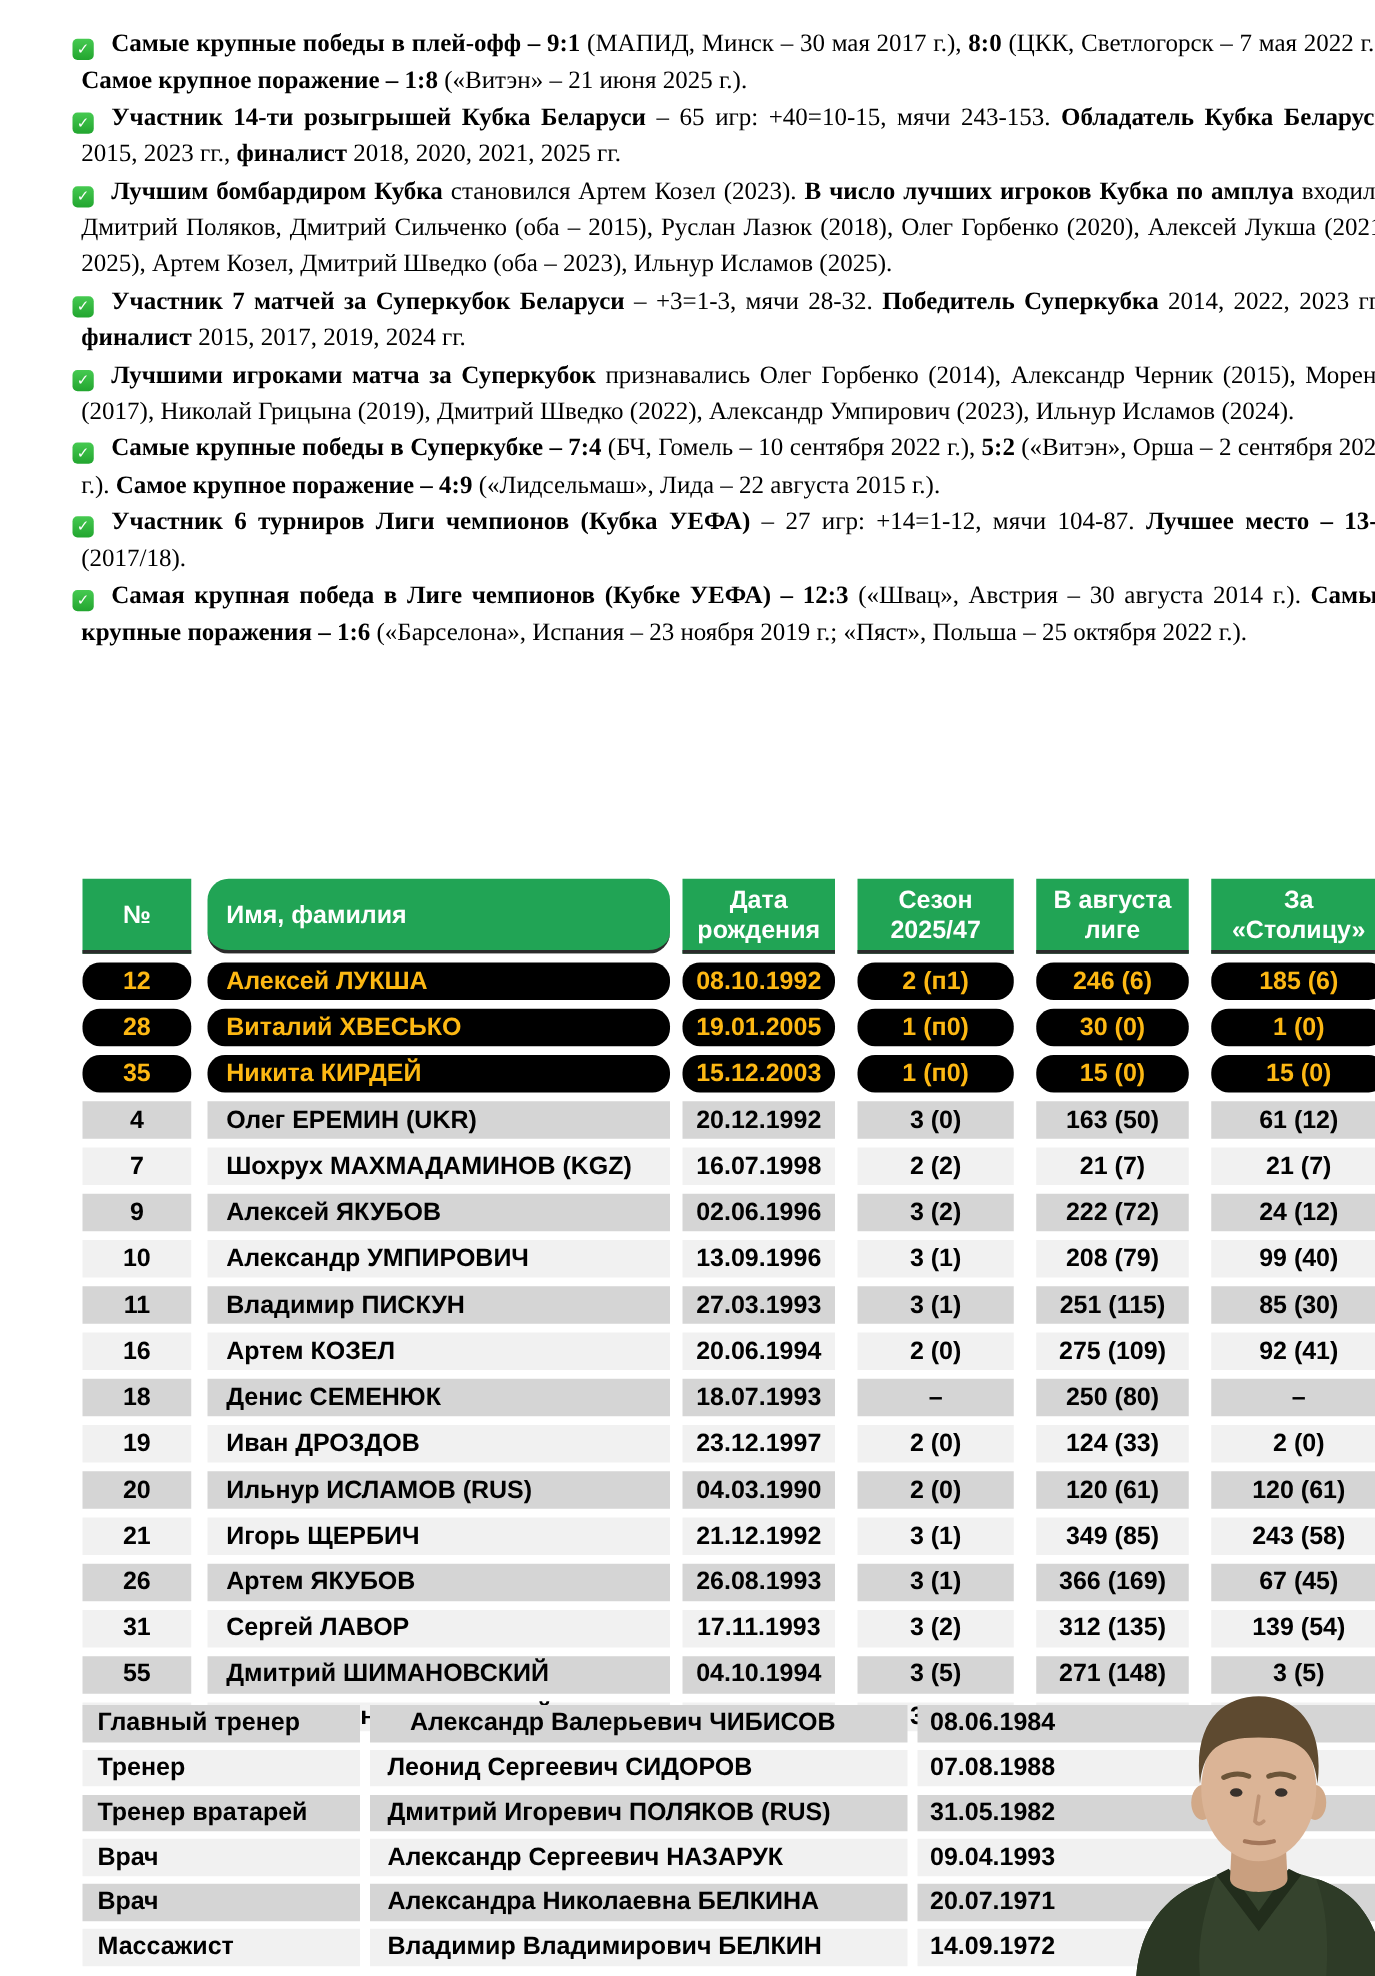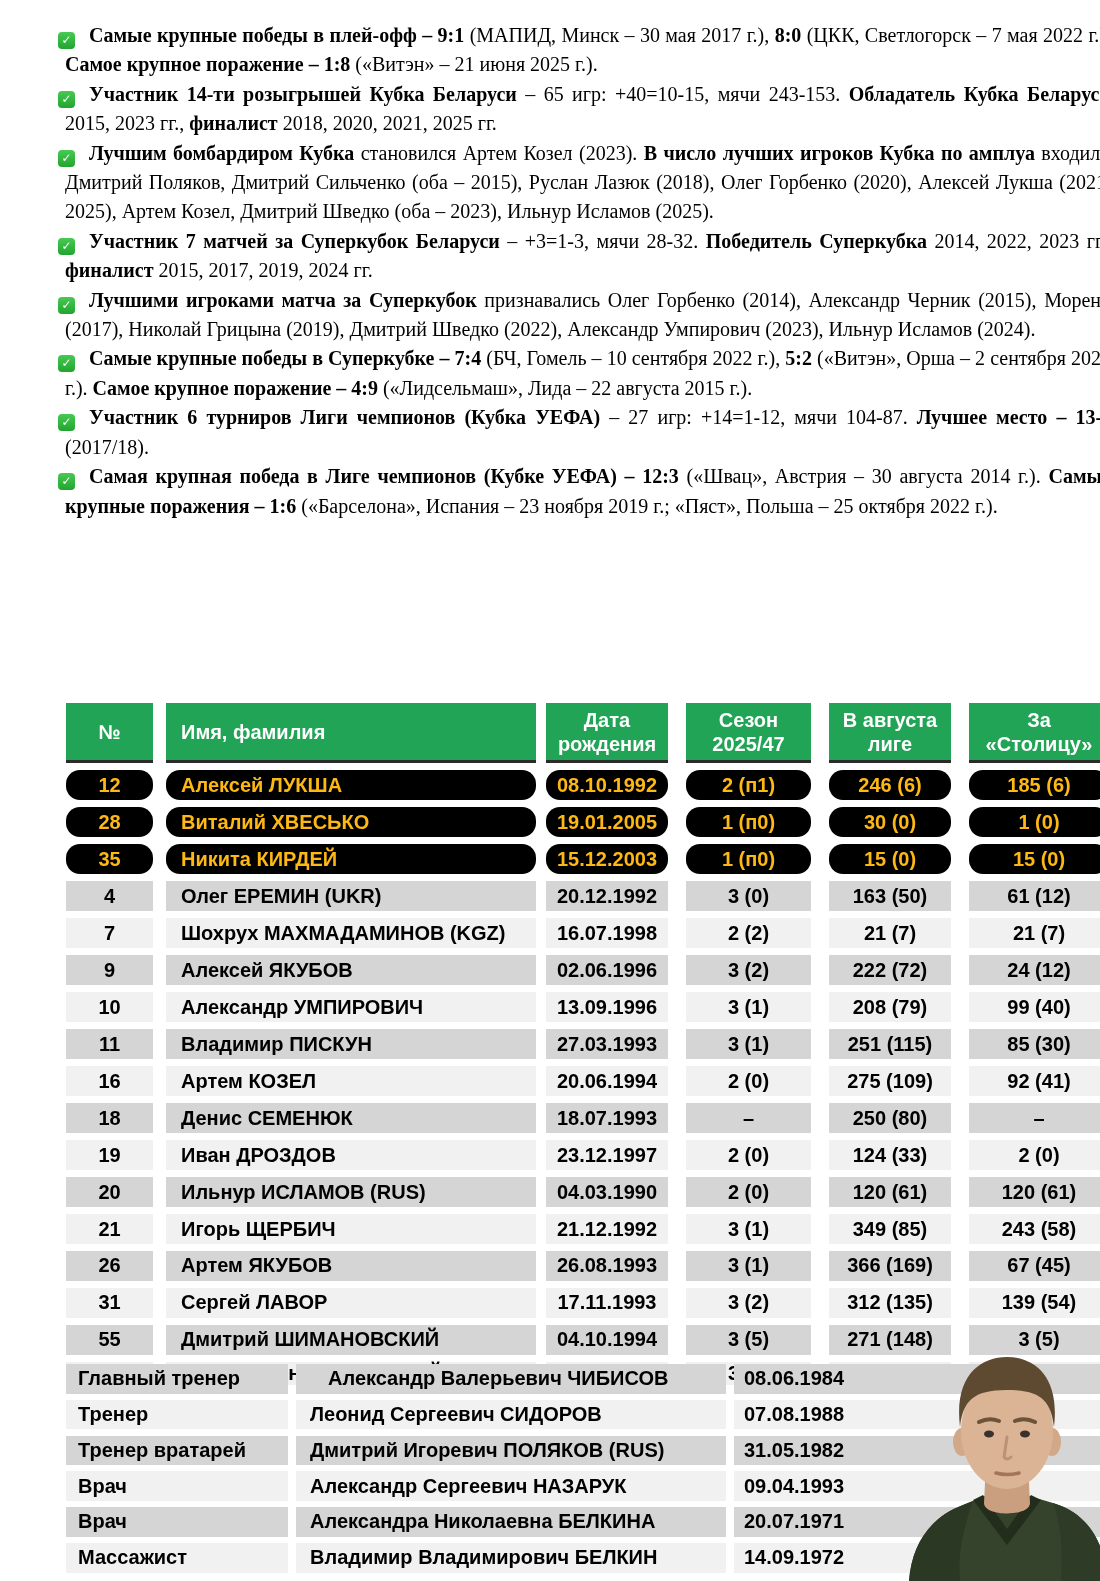--- a/index.html
+++ b/index.html
@@ -30,21 +30,21 @@
     row-gap:7.4px;
     font-family:"Liberation Sans","DejaVu Sans",sans-serif;
     font-weight:700; font-size:20px; color:#000;
   }
   .roster .th {
     background:var(--header-green,#21a455); color:#fff;
     display:flex; align-items:center; justify-content:center; text-align:center;
     white-space:pre-line; line-height:1.2;
     border-bottom:3px solid #2b2b2b; box-sizing:border-box;
   }
-  .roster .th.c-name { justify-content:flex-start; text-align:left; padding-left:15px; }
+  .roster .th.c-name { justify-content:flex-start; text-align:left; padding-left:15px;border-radius:17px; }
   .roster .cell {
     display:flex; align-items:center; justify-content:center;
     background:var(--row-light,#f1f1f1); white-space:nowrap;
   }
   .roster .cell.c-name { justify-content:flex-start; padding-left:15px; }
   .roster .row-gray  > .cell { background:var(--row-gray,#d5d5d5); }
   .roster .row-black > .cell { background:var(--black-row,#000); color:var(--gold-text,#fdb813);border-radius:14px; }
 
   
   .staff {

